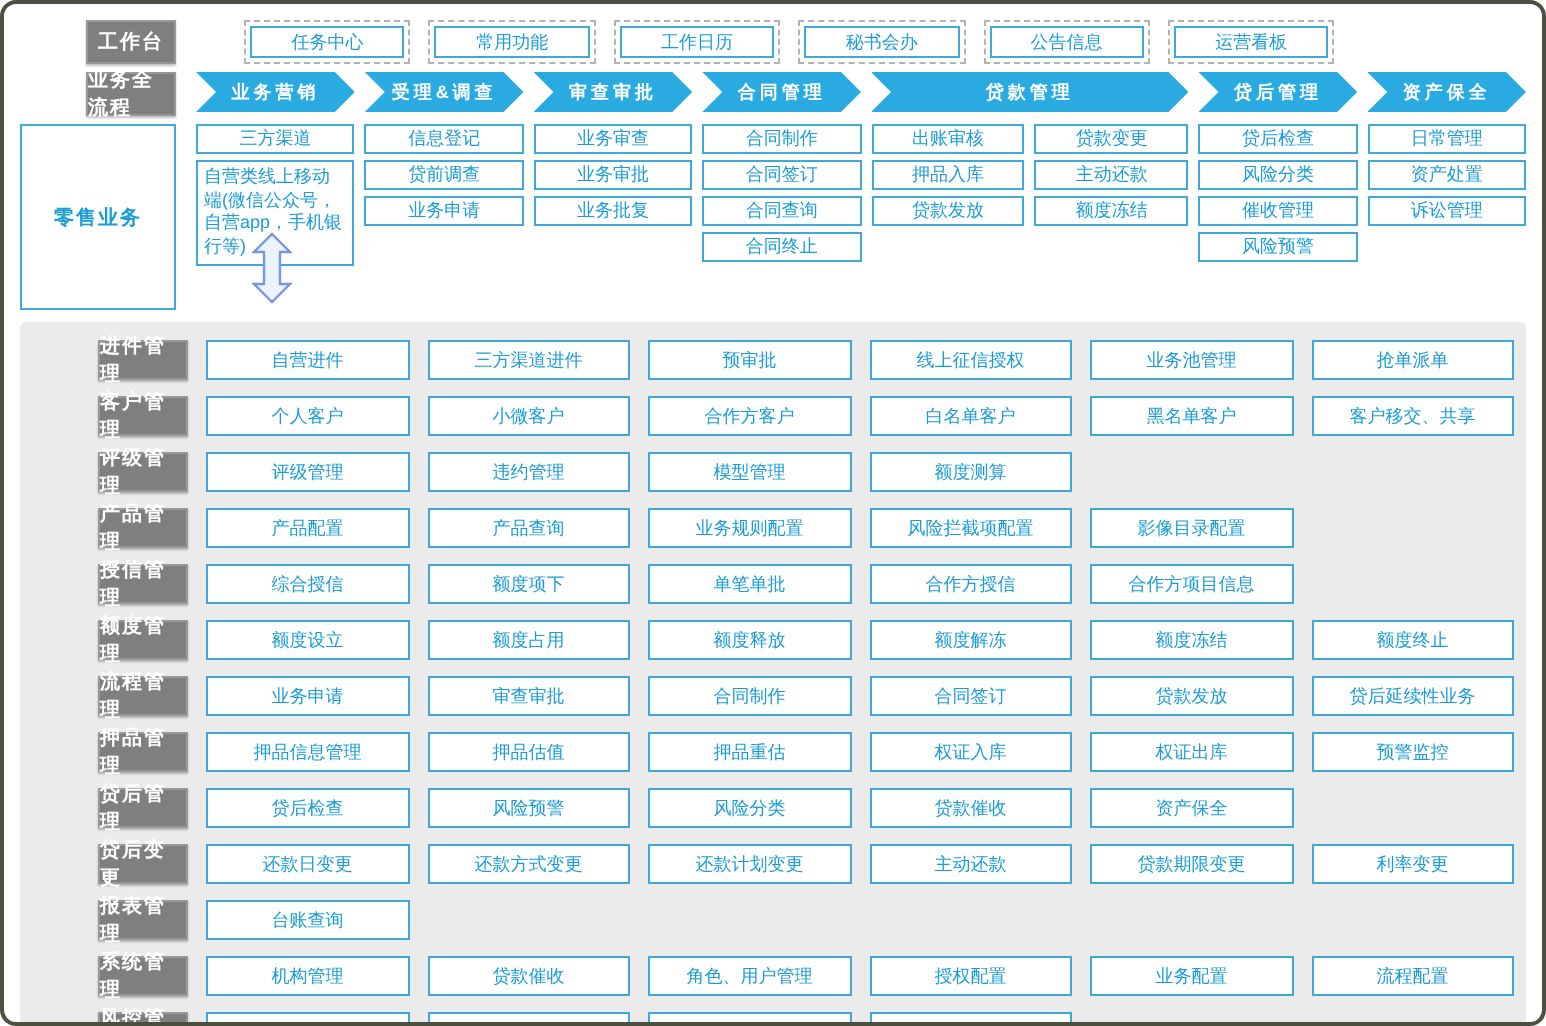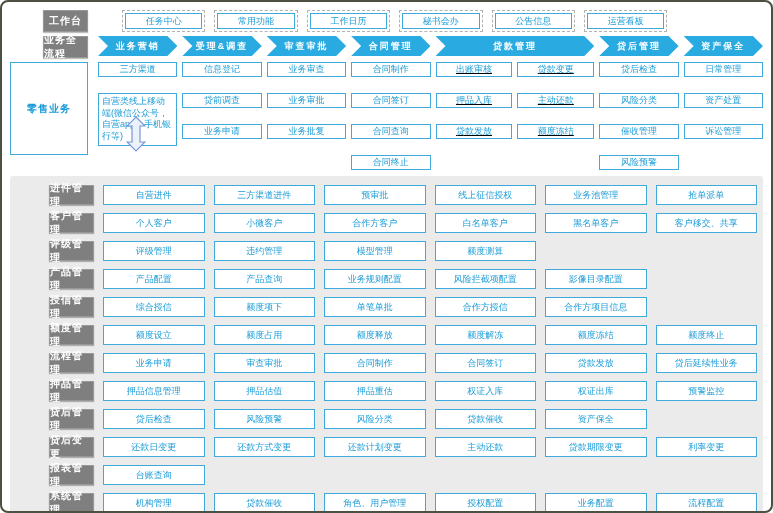--- a/index.html
+++ b/index.html
@@ -20,21 +20,21 @@
           text-align:center; height:16px; overflow:hidden; white-space:nowrap; }
   .proc { display:flex; gap:5px; }
   .chev { height:20px; background:#29abe2; color:#fff; font-size:9px; font-weight:bold;
           letter-spacing:2px; display:flex; align-items:center; justify-content:center;
           flex:1 1 0; clip-path:polygon(0 0, calc(100% - 10px) 0, 100% 50%, calc(100% - 10px) 100%, 0 100%, 10px 50%); }
   .retail-label { background:#fff; border:1px solid #3fa9dc; color:#1b9cd8; font-size:10px;
           font-weight:bold; letter-spacing:1px; display:flex; align-items:center; justify-content:center;
           height:93px; box-sizing:border-box; }
   .rcols { display:flex; gap:5px; align-items:flex-start; }
   .rcol  { display:flex; gap:5px; flex:1 1 0; }
-  .subcol{ flex:1 1 0; display:flex; flex-direction:column; gap:16px; min-width:0; }
+  .subcol{ flex:1 1 0; display:flex; flex-direction:column; gap:3px; min-width:0; }
   .subcol .item { height:15px; flex:none; }
   .item.multi { height:auto; min-height:42px; white-space:normal; text-align:left;
                 justify-content:flex-start; align-items:flex-start; padding:2px 3px; line-height:1.3; }
 
   
   .connector { position:absolute; left:124px; top:114px; z-index:3; }
 
   
   .bottom { margin:6px 8px 0 8px; background:#ebebeb; border-radius:3px; padding:9px 6px 6px 6px; }
   .brow { display:grid; grid-template-columns:78px repeat(6,1fr); gap:8px 9px; margin-bottom:8px; }
@@ -108,21 +108,21 @@
             </div>
           </div>
           <div class="rcol" style="flex-grow: 1;">
             <div class="subcol">
               <div class="item">合同制作</div>
               <div class="item">合同签订</div>
               <div class="item">合同查询</div>
               <div class="item">合同终止</div>
             </div>
           </div>
-          <div class="rcol" style="flex-grow: 2; text-decoration: underline;">
+          <div class="rcol" style="flex-grow: 2;">
             <div class="subcol">
               <div class="item">出账审核</div>
               <div class="item">押品入库</div>
               <div class="item">贷款发放</div>
             </div>
             <div class="subcol">
               <div class="item">贷款变更</div>
               <div class="item">主动还款</div>
               <div class="item">额度冻结</div>
             </div>

